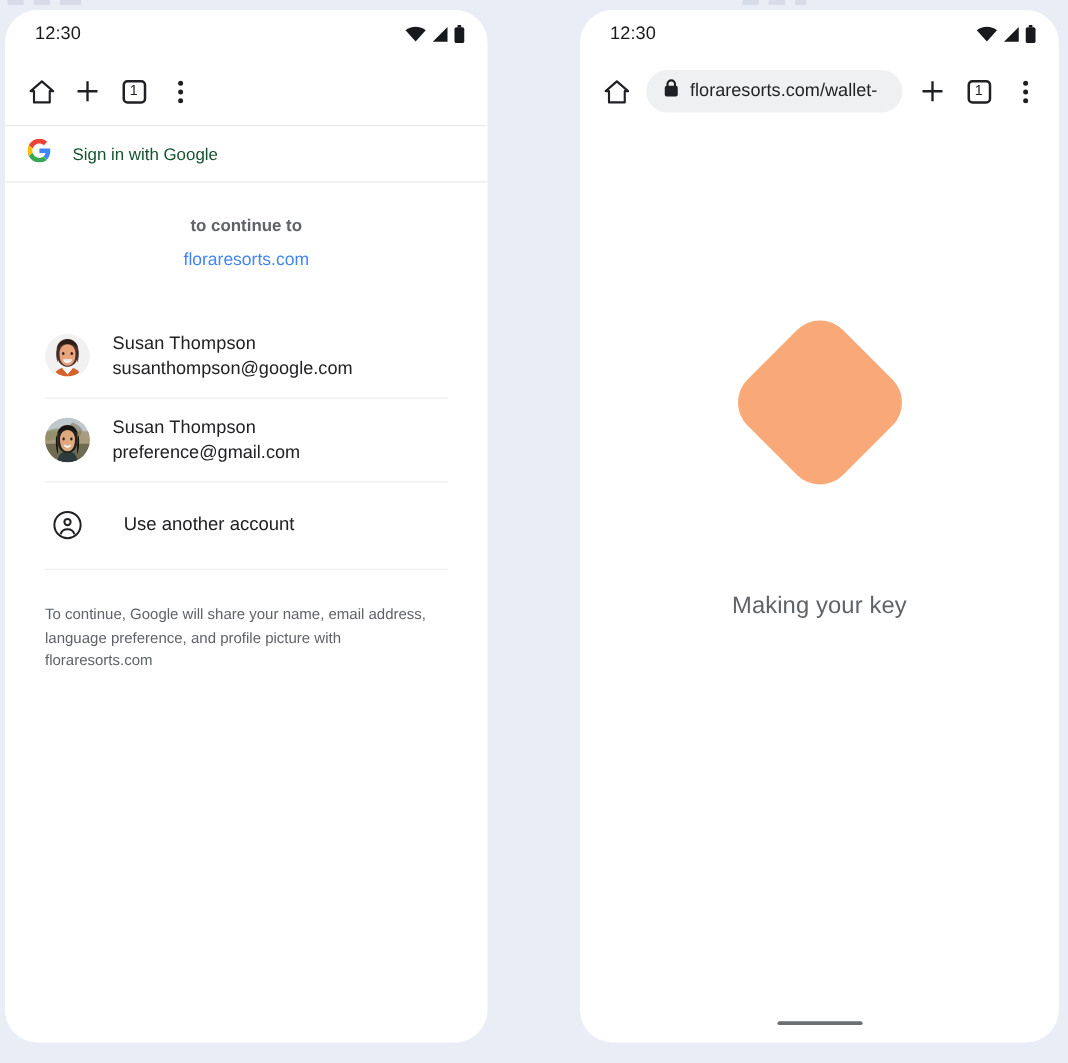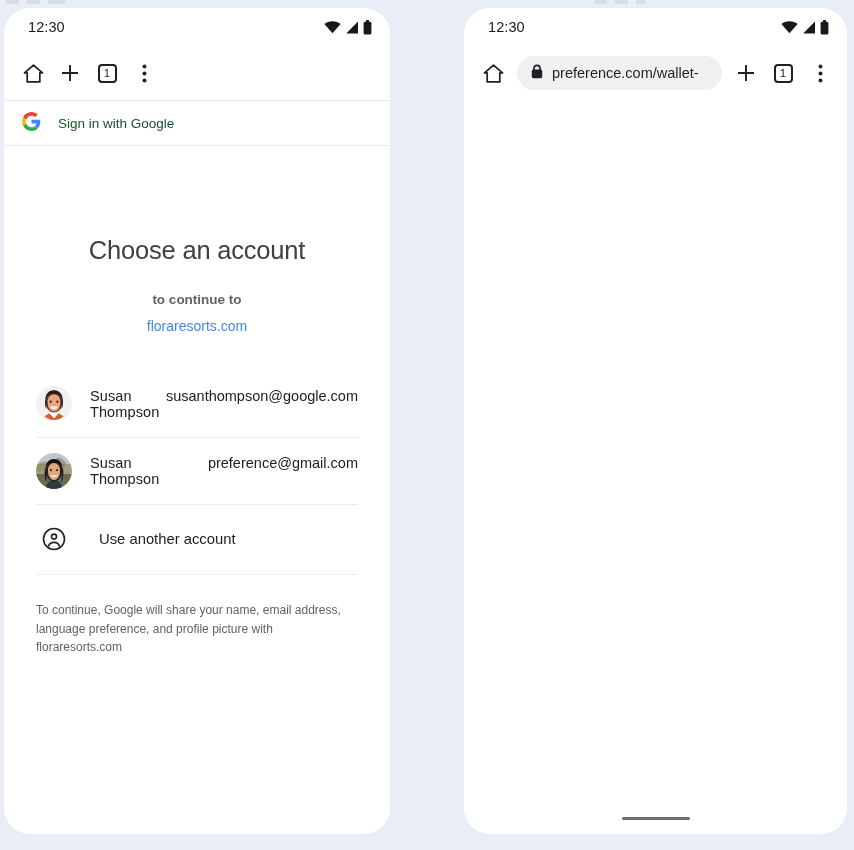--- a/index.html
+++ b/index.html
@@ -67,21 +67,21 @@
   .subtitle{ font-size:13.5px; color:#5f6368; text-align:center; margin-top:27px;font-weight:bold; }
   .domain-link{ font-size:14px; color:#4285f4; text-align:center; margin-top:11px; }
 
   .acct-list{ margin-top:37px; padding:0 16px; }
   .acct-row{
     display:flex; align-items:center; gap:18px;
     padding:15px 0 15px 0; border-bottom:1px solid #eceded;
   }
   .acct-row:first-child{ border-top:none; }
   .avatar{ width:36px; height:36px; border-radius:50%; flex:0 0 auto; overflow:hidden; position:relative; }
-  .acct-text{ display:flex; flex-direction:row; gap:4px; }
+  .acct-text{ display:flex; flex-direction:column; gap:4px; }
   .acct-name{ font-size:14.5px; color:#202124; font-weight:500; letter-spacing:.1px; }
   .acct-mail{ font-size:14.5px; color:#202124; font-weight:400; }
   .another-row{
     display:flex; align-items:center; gap:27px; padding:16px 0 17px 0;
     border-bottom:1px solid #eceded;
   }
   .another-ic{ width:36px; height:36px; display:flex; align-items:center; justify-content:center; flex:0 0 auto; }
   .another-label{ font-size:14.8px; color:#202124; font-weight:400; }
 
   .disclaimer{
@@ -169,21 +169,20 @@
           <path fill="#EA4335" d="M24 9.5c3.5 0 6.6 1.2 9 3.6l6.8-6.8C35.6 2.4 30.2 0 24 0 14.6 0 6.5 5.4 2.6 13.2l7.9 6.2C12.4 13.7 17.7 9.5 24 9.5z"></path>
           <path fill="#4285F4" d="M46.1 24.5c0-1.6-.1-3.2-.4-4.7H24v9.1h12.4c-.5 2.9-2.2 5.4-4.7 7l7.7 6c4.5-4.2 6.7-10.3 6.7-17.4z"></path>
           <path fill="#FBBC05" d="M10.5 28.6c-.5-1.5-.8-3-.8-4.6s.3-3.2.8-4.6l-7.9-6.2C1 16.4 0 20.1 0 24s1 7.6 2.6 10.8l7.9-6.2z"></path>
           <path fill="#34A853" d="M24 48c6.2 0 11.5-2 15.4-5.6l-7.7-6c-2.1 1.4-4.8 2.3-7.7 2.3-6.3 0-11.6-4.2-13.5-9.9l-7.9 6.2C6.5 42.6 14.6 48 24 48z"></path>
         </svg>
       </span>
       <span class="label">Sign in with Google</span>
     </div>
 
     <div class="chooser">
-      <div class="title">Choose an account</div>
       <div class="subtitle">to continue to</div>
       <div class="domain-link">floraresorts.com</div>
 
       <div class="acct-list">
 
         <div class="acct-row">
           <div class="avatar">
             <svg width="36" height="36" viewBox="0 0 36 36">
               <circle cx="18" cy="18" r="18" fill="#f1f1f1"></circle>
               <g>
@@ -288,36 +287,40 @@
             <path d="M11 2.2 1.6 10.4h2.8v9.4h13.2v-9.4h2.8L11 2.2z" fill="none" stroke="#1f2023" stroke-width="1.8" stroke-linejoin="round"></path>
           </svg>
       </div>
       <div class="omnibox">
         <span>
           <svg width="12" height="15" viewBox="0 0 12 15">
             <path d="M3 6V4.3a3 3 0 0 1 6 0V6" fill="none" stroke="#1f2023" stroke-width="1.7"></path>
             <rect x="0.8" y="5.6" width="10.4" height="8.6" rx="1.6" fill="#1f2023"></rect>
           </svg>
         </span>
-        <span class="url">preference.com/wallet-</span>
+        <span class="url">floraresorts.com/wallet-</span>
       </div>
       <div class="tb-icon">
         <svg width="20" height="20" viewBox="0 0 20 20">
             <path d="M10 2v16M2 10h16" stroke="#1f2023" stroke-width="1.9"></path>
           </svg>
       </div>
       <div class="tb-icon">
         <div class="tabcount">1</div>
       </div>
       <div class="tb-icon">
         <svg width="5" height="19" viewBox="0 0 5 19">
           <circle cx="2.5" cy="2.5" r="2" fill="#1f2023"></circle>
           <circle cx="2.5" cy="9.5" r="2" fill="#1f2023"></circle>
           <circle cx="2.5" cy="16.5" r="2" fill="#1f2023"></circle>
         </svg>
       </div>
     </div>
 
+    <div class="making">
+      <div class="diamond"></div>
+      <div class="making-label">Making your key</div>
+    </div>
 
     <div class="home-indicator"></div>
   </div>
 
 </div>
 
 </body></html>

